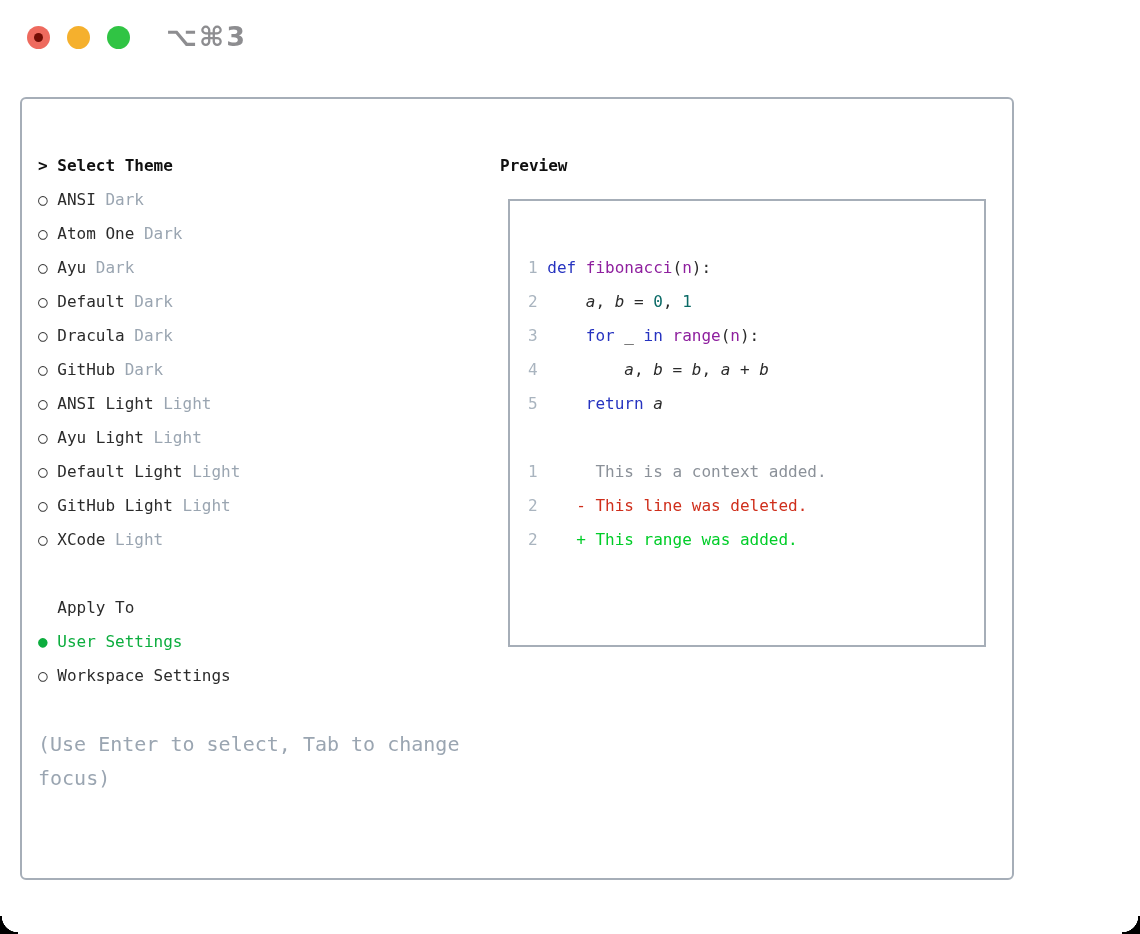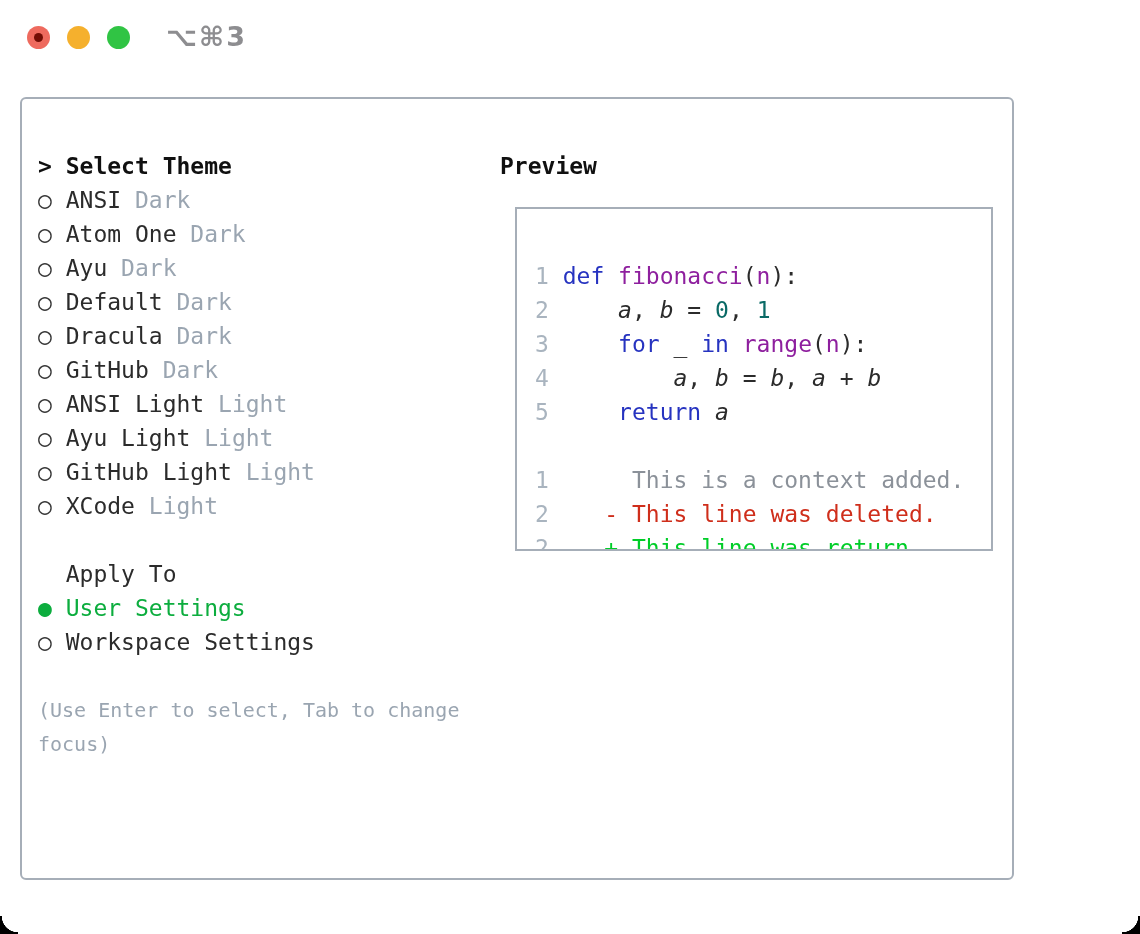--- a/index.html
+++ b/index.html
@@ -23,39 +23,39 @@
   .win-title{
     position:absolute;left:166px;top:21px;font-size:27px;font-weight:bold;
     color:var(--title-gray);font-family:"DejaVu Sans","Liberation Sans",sans-serif;letter-spacing:2px;
   }
 
   
   .panel{
     position:absolute;left:20px;top:97px;width:994px;height:783px;box-sizing:border-box;
     border:2px solid var(--border-gray);border-radius:6px;background:#fff;
   }
-  .line{height:34px;line-height:34px;font-size:23px;white-space:pre;}
+  .line{height:34px;line-height:34px;font-size:16px;white-space:pre;}
   .col-left{position:absolute;left:16px;top:50px;width:440px;}
   .hdr{font-weight:bold;color:#101010;}
   .prompt{font-weight:bold;color:#101010;}
   .apply-indent{color:var(--text-dark);}
   .row .bullet{color:#3a3a3a;}
   .row .name{color:var(--text-dark);}
   .row .variant{color:var(--muted-gray);margin-top:32px;}
   .row.selected .bullet,.row.selected .name{color:var(--accent-green);}
   .help{
     margin-top:0;font-size:20px;line-height:34px;color:var(--muted-gray);
     white-space:pre-wrap;
   }
 
   
   .col-right-title{position:absolute;left:478px;top:50px;}
   .preview-box{
-    position:absolute;left:486px;top:108px;width:478px;height:344px;box-sizing:border-box;
-    border:2px solid var(--border-gray);background:#fff;overflow:hidden;margin-left:7px;
+    position:absolute;left:486px;top:100px;width:478px;height:448px;box-sizing:border-box;
+    border:2px solid var(--border-gray);background:#fff;overflow:hidden;
   }
   .preview-content{padding:50px 0 0 18px;}
   .t-ln{color:var(--line-number-gray);}
   .t-kw{color:var(--keyword-blue);}
   .t-fn{color:var(--function-magenta);}
   .t-num{color:var(--number-teal);}
   .t-var{color:var(--text-dark);font-style:italic;}
   .t-pl{color:var(--text-dark);}
   .t-ctx{color:var(--context-gray);}
   .t-del{color:var(--deleted-red);}
@@ -80,20 +80,21 @@
 
     <div id="theme-list">
         <div class="line row"><span class="bullet">○ </span><span class="name">ANSI </span><span class="variant">Dark</span></div>
         <div class="line row"><span class="bullet">○ </span><span class="name">Atom One </span><span class="variant">Dark</span></div>
         <div class="line row"><span class="bullet">○ </span><span class="name">Ayu </span><span class="variant">Dark</span></div>
         <div class="line row"><span class="bullet">○ </span><span class="name">Default </span><span class="variant">Dark</span></div>
         <div class="line row"><span class="bullet">○ </span><span class="name">Dracula </span><span class="variant">Dark</span></div>
         <div class="line row"><span class="bullet">○ </span><span class="name">GitHub </span><span class="variant">Dark</span></div>
         <div class="line row"><span class="bullet">○ </span><span class="name">ANSI Light </span><span class="variant">Light</span></div>
         <div class="line row"><span class="bullet">○ </span><span class="name">Ayu Light </span><span class="variant">Light</span></div>
+        <div class="line row"><span class="bullet">○ </span><span class="name">Default Light </span><span class="variant">Light</span></div>
         <div class="line row"><span class="bullet">○ </span><span class="name">GitHub Light </span><span class="variant">Light</span></div>
         <div class="line row"><span class="bullet">○ </span><span class="name">XCode </span><span class="variant">Light</span></div>
       </div>
 
     <div class="line"></div>
 
     <div class="line"><span class="apply-indent">  </span><span>Apply To</span></div>
 
     <div id="apply-options">
         <div class="line row selected"><span class="bullet">● </span><span class="name">User Settings</span></div>
@@ -110,20 +111,20 @@
   <div class="preview-box">
     <div class="preview-content" id="preview-code">
         <div class="line"><span class="t-ln">1 </span><span class="t-kw">def </span><span class="t-fn">fibonacci</span><span class="t-pl">(</span><span class="t-fn">n</span><span class="t-pl">):</span></div>
         <div class="line"><span class="t-ln">2 </span><span class="t-pl">    </span><span class="t-var">a</span><span class="t-pl">, </span><span class="t-var">b</span><span class="t-pl"> = </span><span class="t-num">0</span><span class="t-pl">, </span><span class="t-num">1</span></div>
         <div class="line"><span class="t-ln">3 </span><span class="t-pl">    </span><span class="t-kw">for</span><span class="t-pl"> _ </span><span class="t-kw">in</span><span class="t-pl"> </span><span class="t-fn">range</span><span class="t-pl">(</span><span class="t-fn">n</span><span class="t-pl">):</span></div>
         <div class="line"><span class="t-ln">4 </span><span class="t-pl">        </span><span class="t-var">a</span><span class="t-pl">, </span><span class="t-var">b</span><span class="t-pl"> = </span><span class="t-var">b</span><span class="t-pl">, </span><span class="t-var">a</span><span class="t-pl"> + </span><span class="t-var">b</span></div>
         <div class="line"><span class="t-ln">5 </span><span class="t-pl">    </span><span class="t-kw">return</span><span class="t-pl"> </span><span class="t-var">a</span></div>
         <div class="line"></div>
         <div class="line"><span class="t-ln">1</span><span class="t-ctx">      This is a context added.</span></div>
         <div class="line"><span class="t-ln">2</span><span class="t-pl">    </span><span class="t-del">- This line was deleted.</span></div>
-        <div class="line"><span class="t-ln">2</span><span class="t-pl">    </span><span class="t-add">+ This line was return.</span></div>
+        <div class="line"><span class="t-ln">2</span><span class="t-pl">    </span><span class="t-add">+ This range was added.</span></div>
       </div>
   </div>
 
 </div>
 
 <div class="corner bl"></div>
 <div class="corner br"></div>
 
 </body></html>

